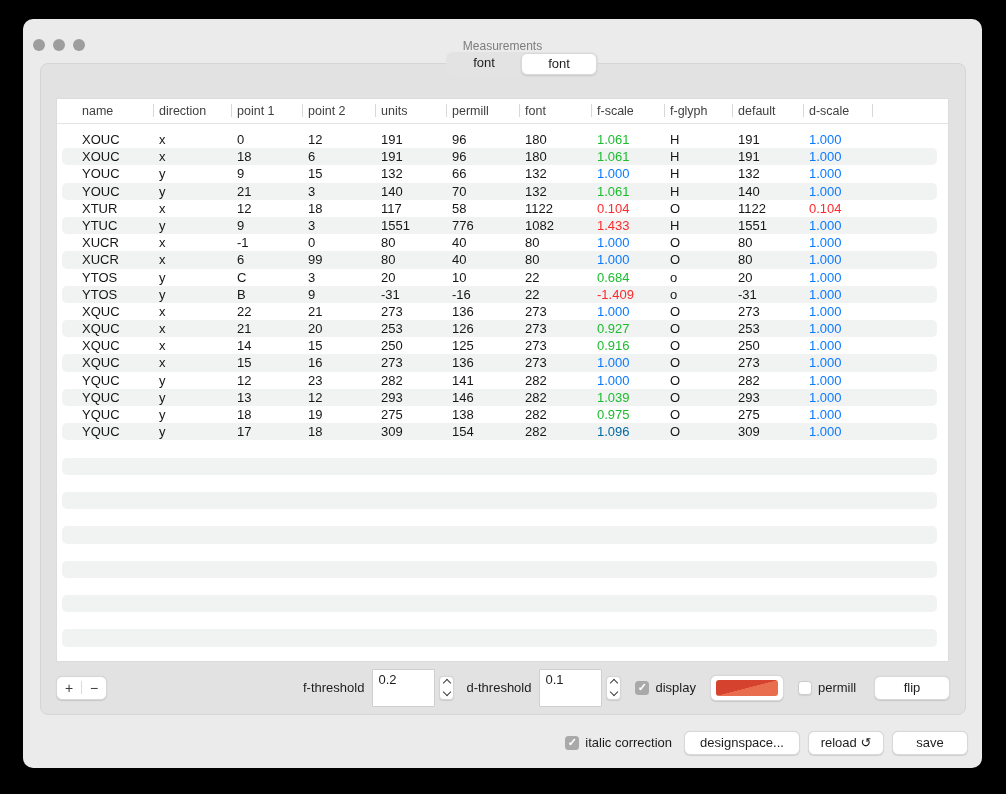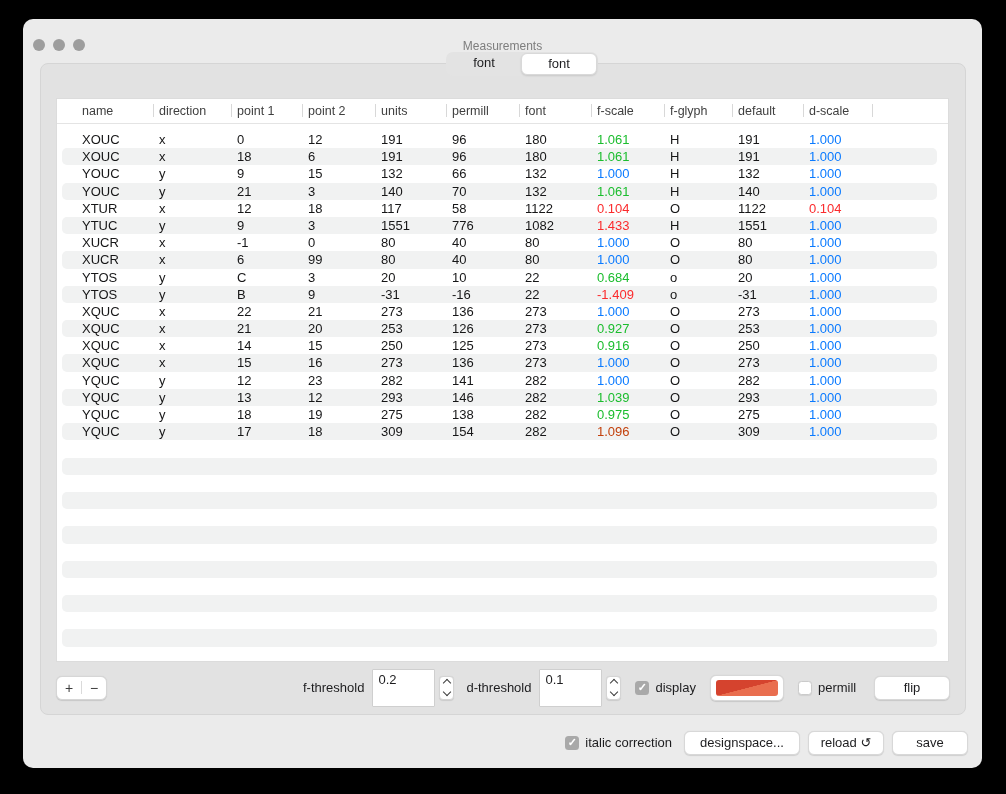--- a/index.html
+++ b/index.html
@@ -375,21 +375,21 @@
           <div class="cell" style="color: rgb(10, 122, 255);">1.000</div>
         </div>
         <div class="trow drow alt">
           <div class="cell">YQUC</div>
           <div class="cell">y</div>
           <div class="cell">17</div>
           <div class="cell">18</div>
           <div class="cell">309</div>
           <div class="cell">154</div>
           <div class="cell">282</div>
-          <div class="cell" style="color: #c2410c;">1.096</div>
+          <div class="cell" style="color: #0369a1;">1.096</div>
           <div class="cell">O</div>
           <div class="cell">309</div>
           <div class="cell" style="color: rgb(10, 122, 255);">1.000</div>
         </div>
         <div class="trow drow"></div>
         <div class="trow drow alt"></div>
         <div class="trow drow"></div>
         <div class="trow drow alt"></div>
         <div class="trow drow"></div>
         <div class="trow drow alt"></div>

